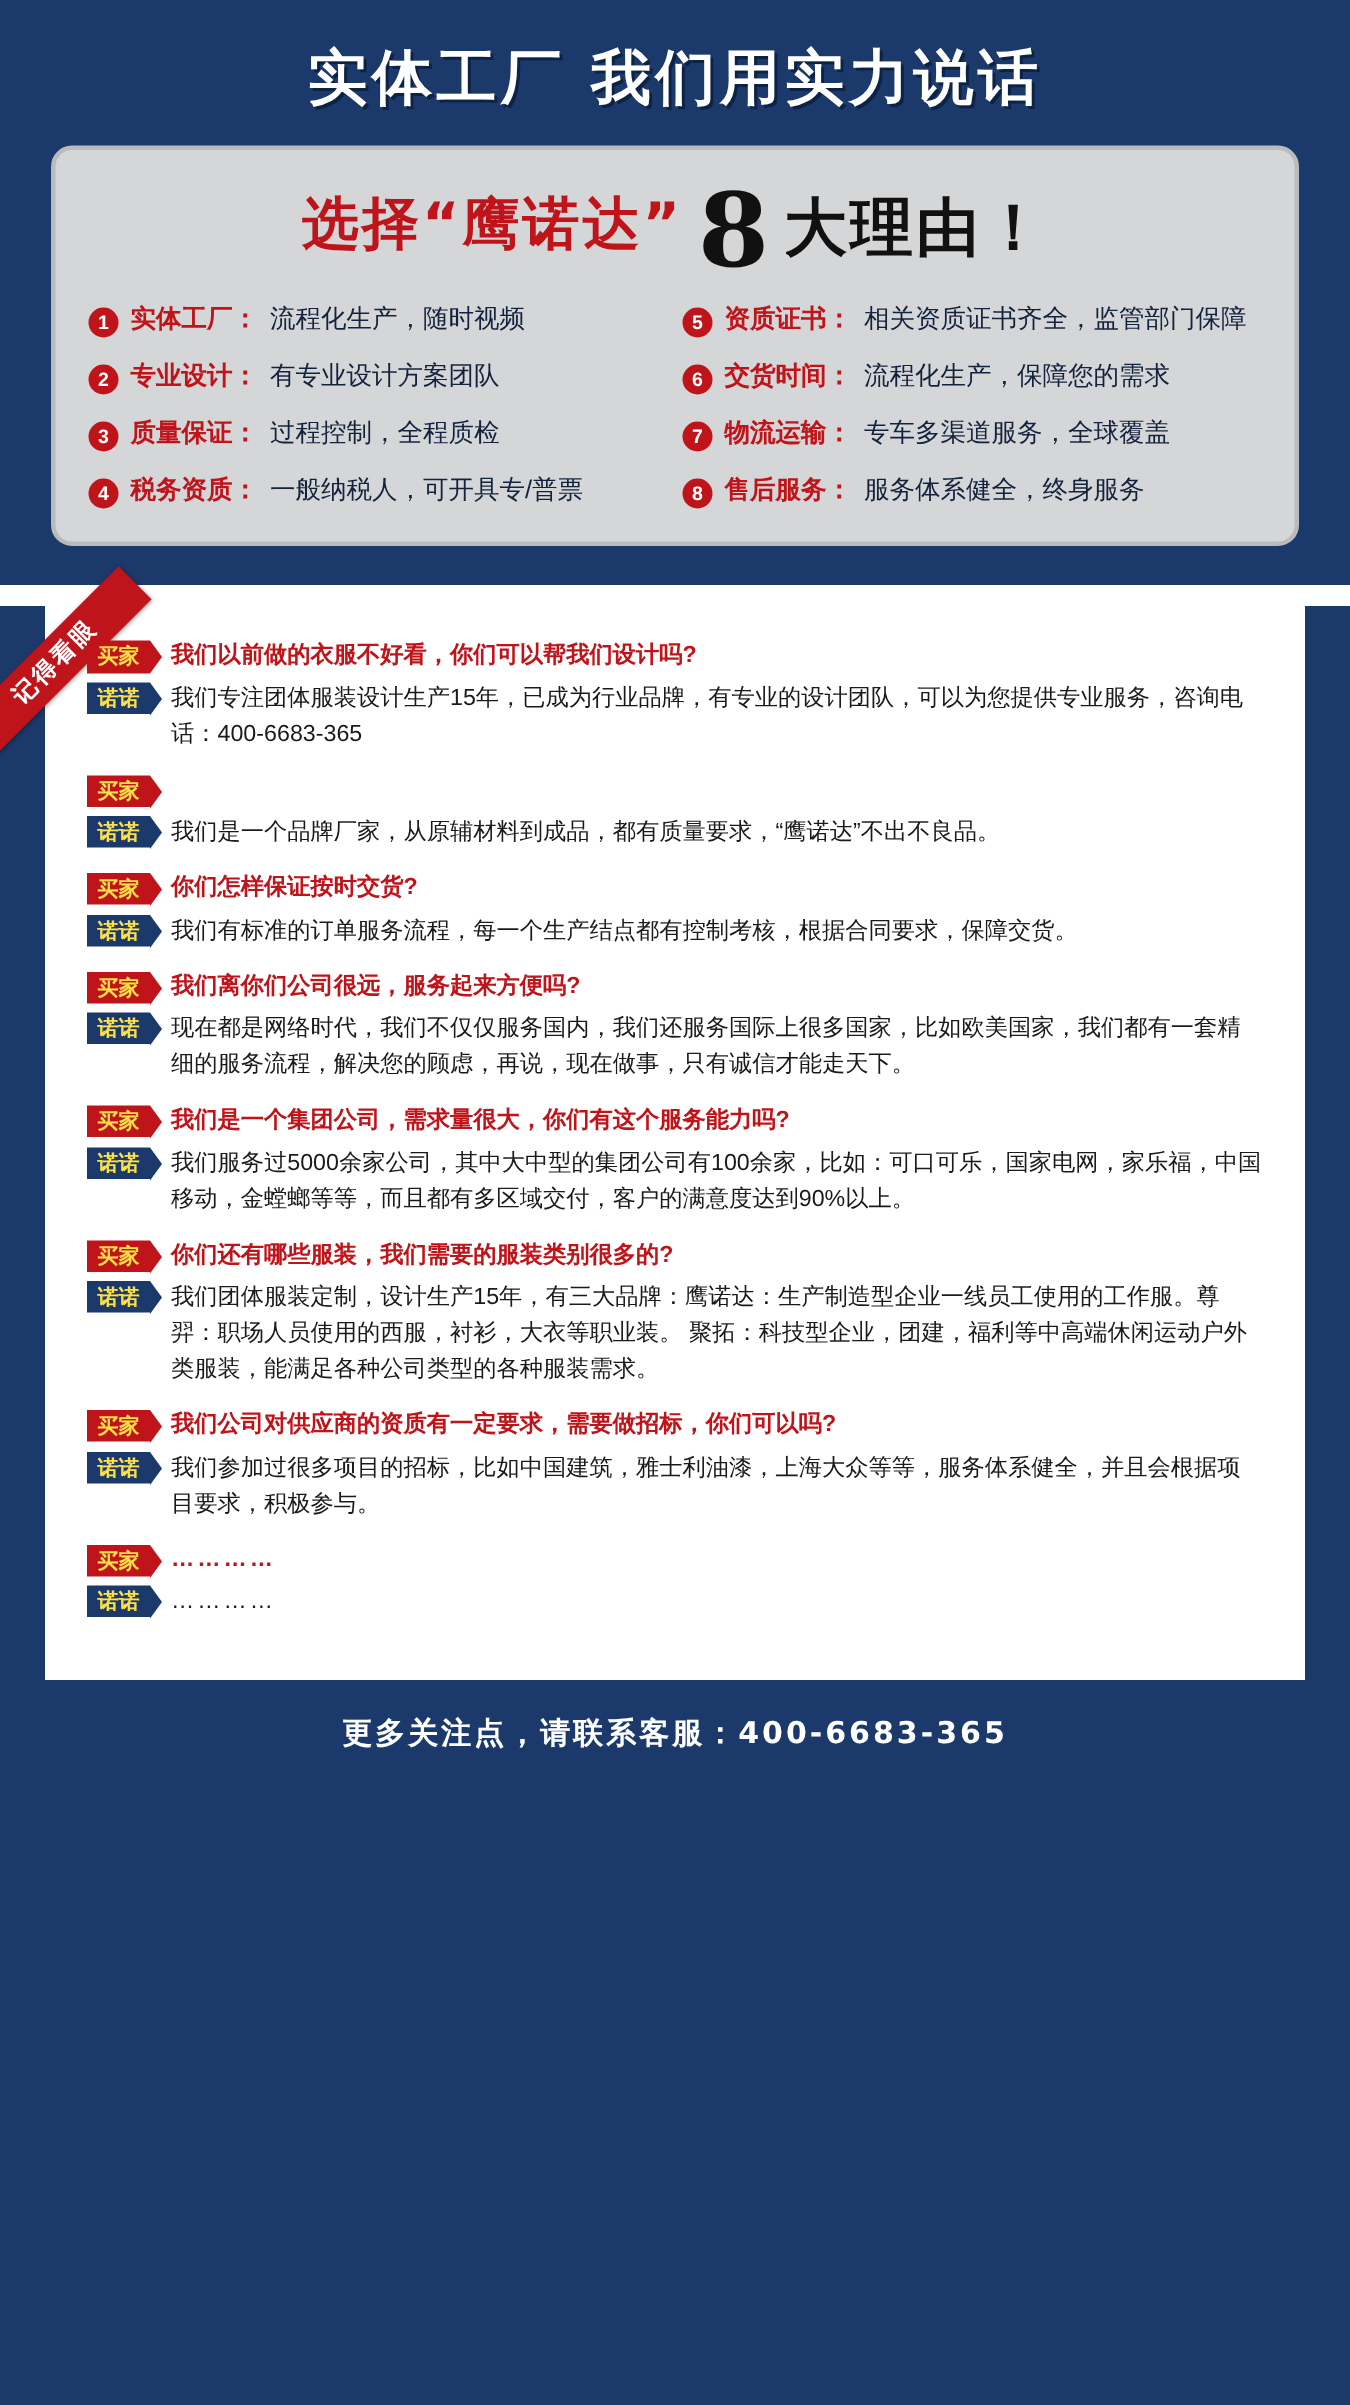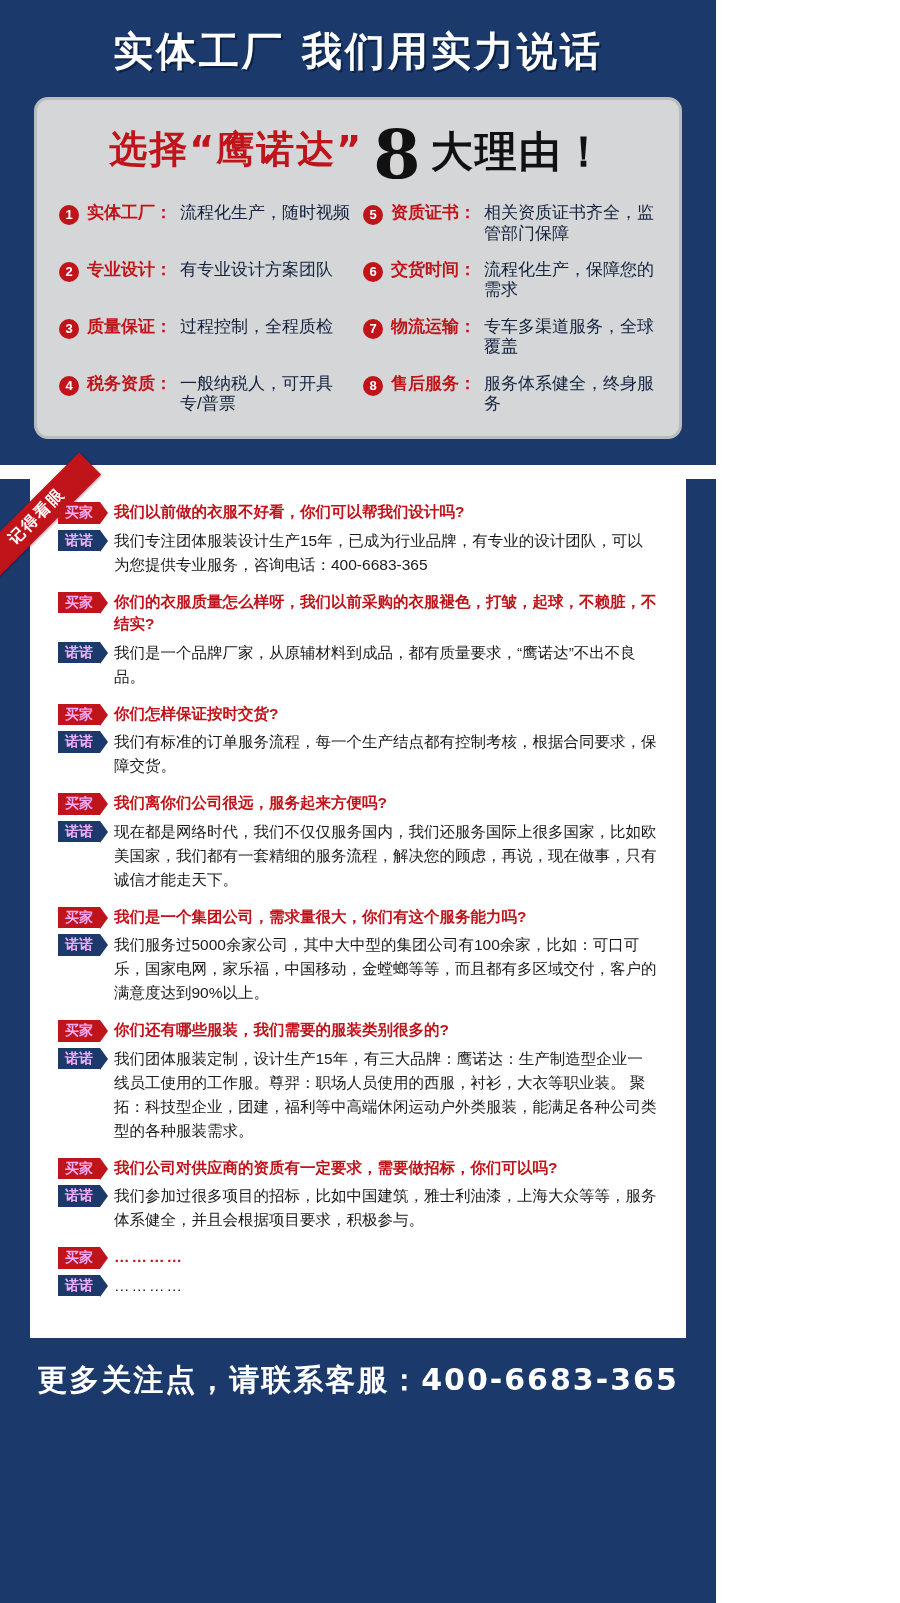--- a/index.html
+++ b/index.html
@@ -2,21 +2,21 @@
 <html><head>
 <meta charset="utf-8">
 <style>
   html,body{margin:0;padding:0;}
   body{
     width:900px;
     font-family:"Liberation Sans","DejaVu Sans",sans-serif;
     background:#ffffff;
   }
   .page{
-    width:716px;
+    width:900px;
     min-height:1603px;
     position:relative;
     background:#1b3a6b;
     overflow:hidden;
   }
   
   .top-section{
     background:#1b3a6b;
     padding:14px 0 26px 0;
   }
@@ -146,21 +146,21 @@
   .qa-block{margin-bottom:14px;}
   .qa-row{
     display:flex;
     align-items:flex-start;
     gap:8px;
     margin-bottom:5px;
   }
   .tag{
     flex:0 0 auto;
     position:relative;
-    color:#f0abfc;
+    color:#fde047;
     font-size:14px;
     font-weight:bold;
     padding:3px 7px;
     line-height:1.1;
     margin-top:1px;
     text-align:center;
   }
   .tag-buyer{background:#c0141b;}
   .tag-ans{background:#1b3a6b;}
   .tag:after{
@@ -182,21 +182,21 @@
   .a-text{
     color:#1a1a1a;
     font-size:15.5px;
     line-height:1.55;
     padding-left:6px;
   }
   .dots{letter-spacing:2px;}
   .footer-line{
     text-align:center;
     color:#ffffff;
-    font-size:30px;
+    font-size:20px;
     font-weight:bold;
     padding:22px 0 26px 0;
     letter-spacing:2px;
     font-family:"DejaVu Sans","Liberation Sans",sans-serif;
   }
 </style>
 </head>
 <body>
 
 <div class="page">
@@ -271,21 +271,20 @@
         </div>
         <div class="qa-row">
           <span class="tag tag-ans">诺诺</span>
           <span class="a-text">我们专注团体服装设计生产15年，已成为行业品牌，有专业的设计团队，可以为您提供专业服务，咨询电话：400-6683-365</span>
         </div>
       </div>
 
       <div class="qa-block">
         <div class="qa-row">
           <span class="tag tag-buyer">买家</span>
-          <span class="q-text">你们的衣服质量怎么样呀，我们以前采购的衣服褪色，打皱，起球，不赖脏，不结实?</span>
         </div>
         <div class="qa-row">
           <span class="tag tag-ans">诺诺</span>
           <span class="a-text">我们是一个品牌厂家，从原辅材料到成品，都有质量要求，“鹰诺达”不出不良品。</span>
         </div>
       </div>
 
       <div class="qa-block">
         <div class="qa-row">
           <span class="tag tag-buyer">买家</span>

